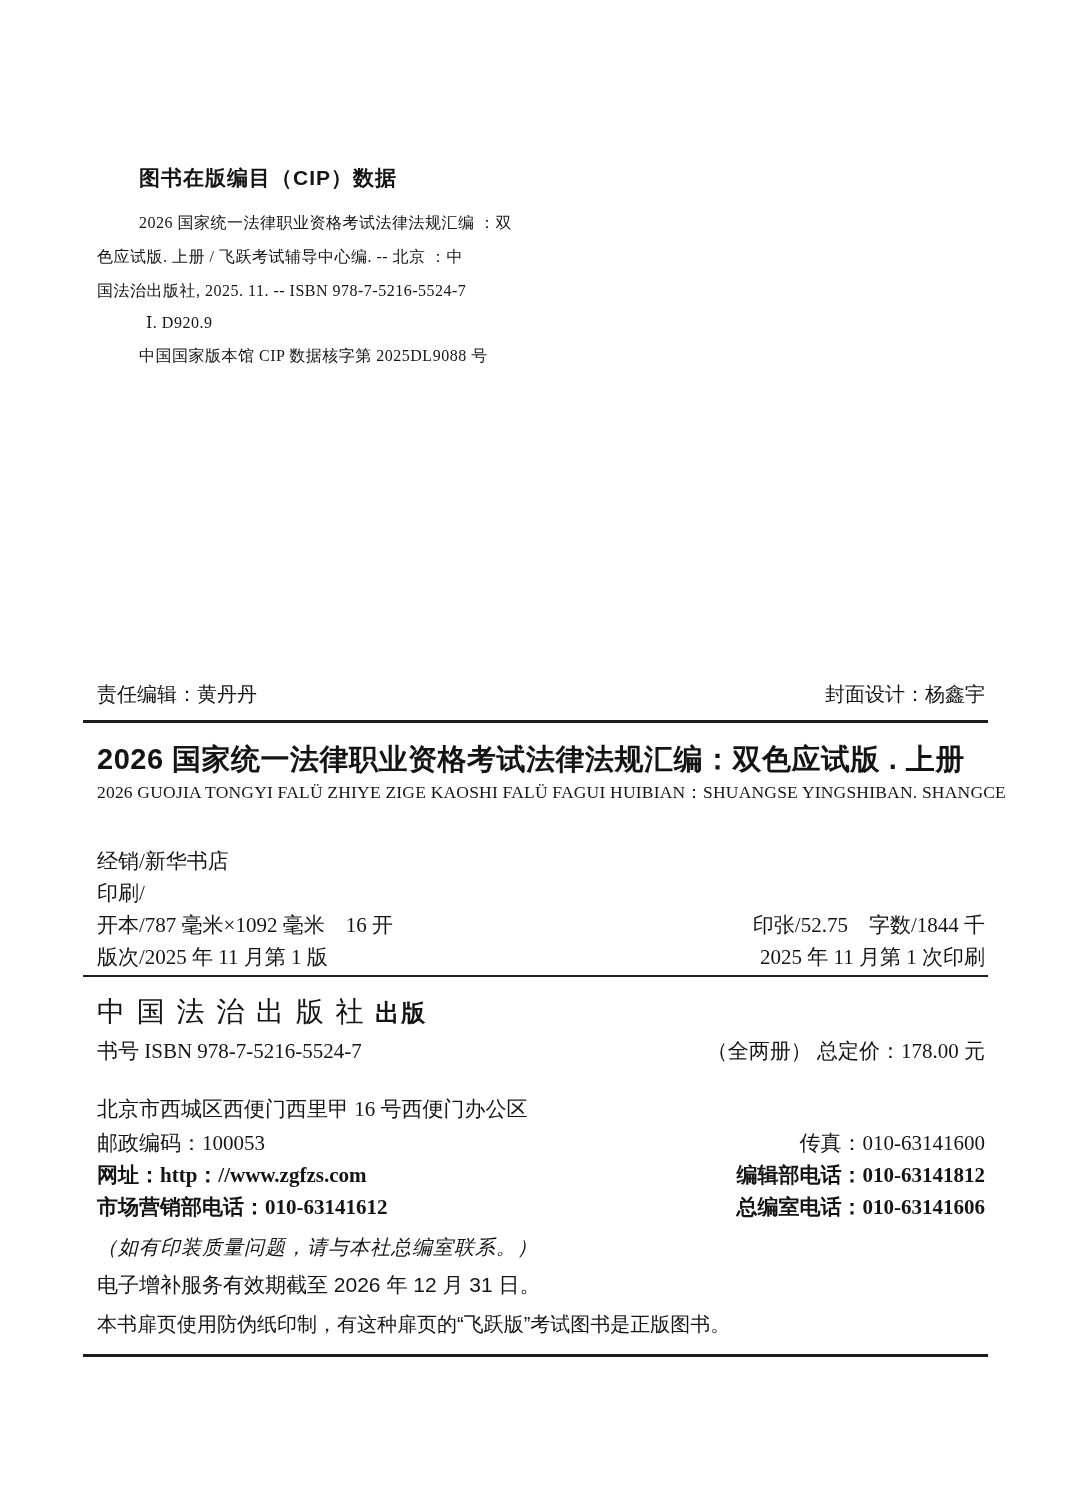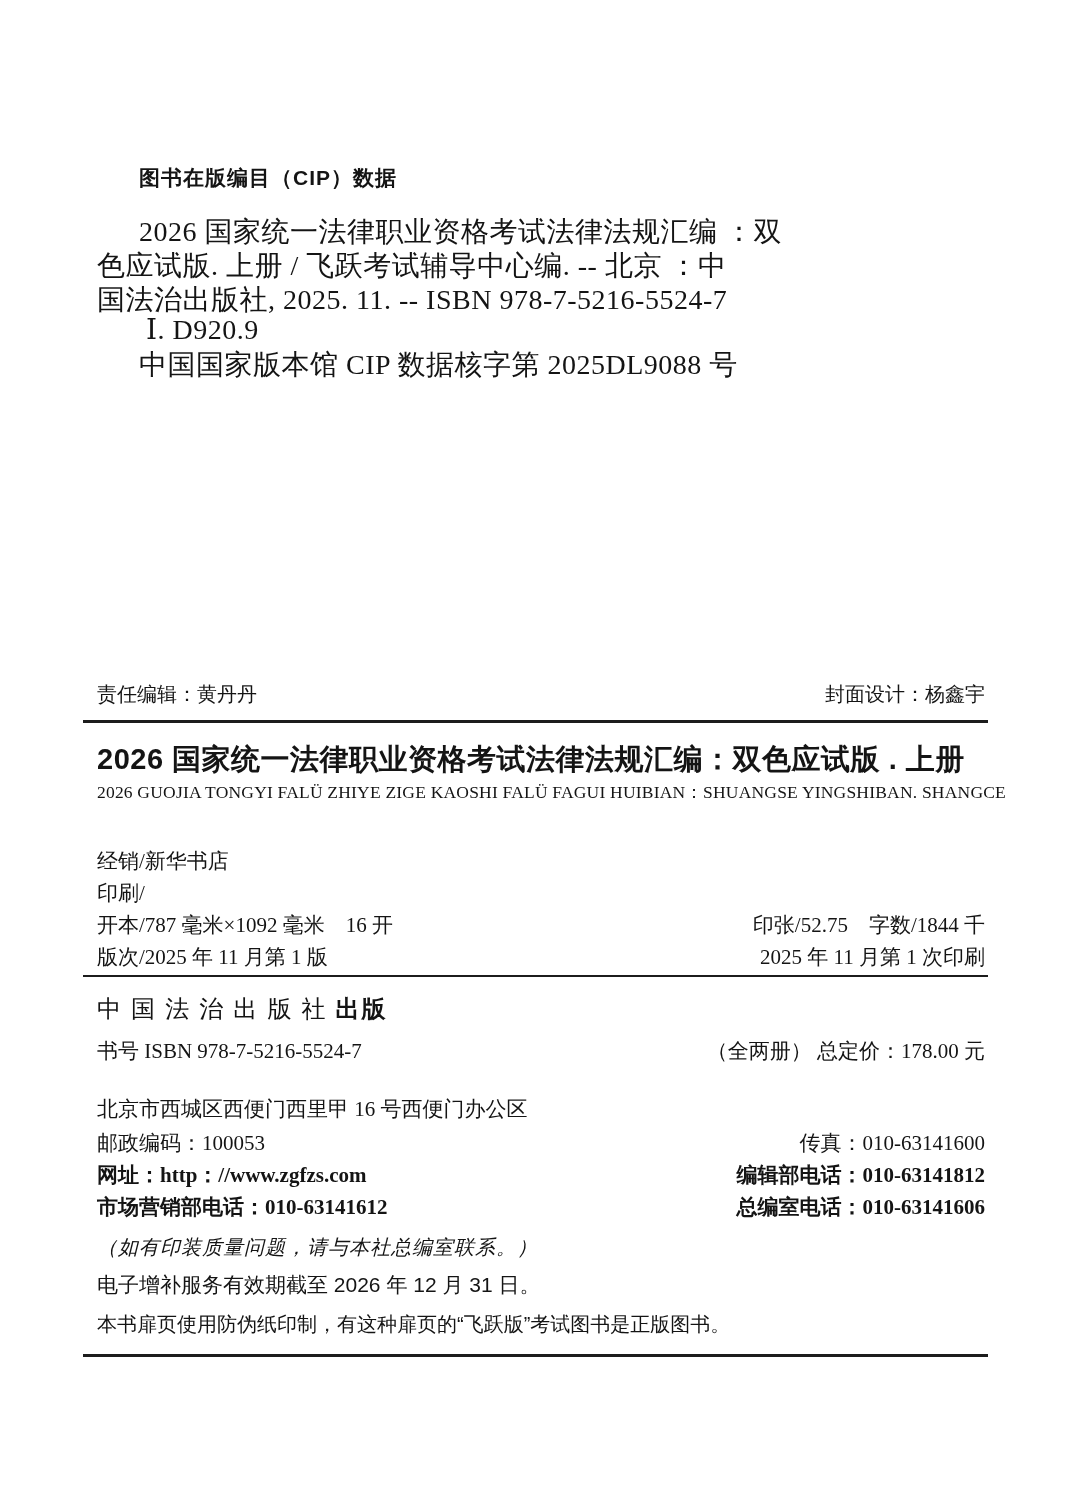--- a/index.html
+++ b/index.html
@@ -11,21 +11,21 @@
     color:#141414;
     overflow:hidden;
   }
   .serif{font-family:"Liberation Serif","DejaVu Serif",serif;}
   .sans{font-family:"Liberation Sans","DejaVu Sans",sans-serif;}
   .abs{position:absolute;white-space:nowrap;}
   .row{position:absolute;left:97px;width:888px;display:flex;justify-content:space-between;white-space:nowrap;}
 
   
   .cip-heading{left:139px;top:164px;font-size:21px;font-weight:bold;letter-spacing:1px;}
-  .cip-line{font-size:28px;letter-spacing:0.5px;}
+  .cip-line{font-size:16px;letter-spacing:0.5px;}
   .cip-l1{left:139px;top:213px;}
   .cip-l2{left:97px;top:247px;}
   .cip-l3{left:97px;top:281px;}
   .cip-l4{left:146px;top:313px;}
   .cip-l5{left:139px;top:346px;}
 
   
   .credits{top:681px;font-size:20px;}
 
   
@@ -41,21 +41,21 @@
   
   .spec{font-size:21px;}
   .spec-editor{top:815px;}
   .spec-dist{top:847px;}
   .spec-print{top:879px;}
   .spec-format{top:911px;}
   .spec-edition{top:943px;}
 
   
   .pub-line{left:97px;top:993px;}
-  .pub-name{font-size:24px;letter-spacing:0.42em;font-weight:400;}
+  .pub-name{font-size:28px;letter-spacing:0.42em;font-weight:400;}
   .pub-suffix{font-size:24px;font-weight:bold;letter-spacing:2px;}
   .isbn-row{top:1037px;font-size:21px;}
 
   
   .addr{left:97px;top:1095px;font-size:21px;}
   .contact-row{font-size:21px;}
   .c1{top:1129px;}
   .c2{top:1161px;}
   .c3{top:1193px;}
   .bold-label{font-family:Liberation Sans, sans-serif;font-weight:bold;}

